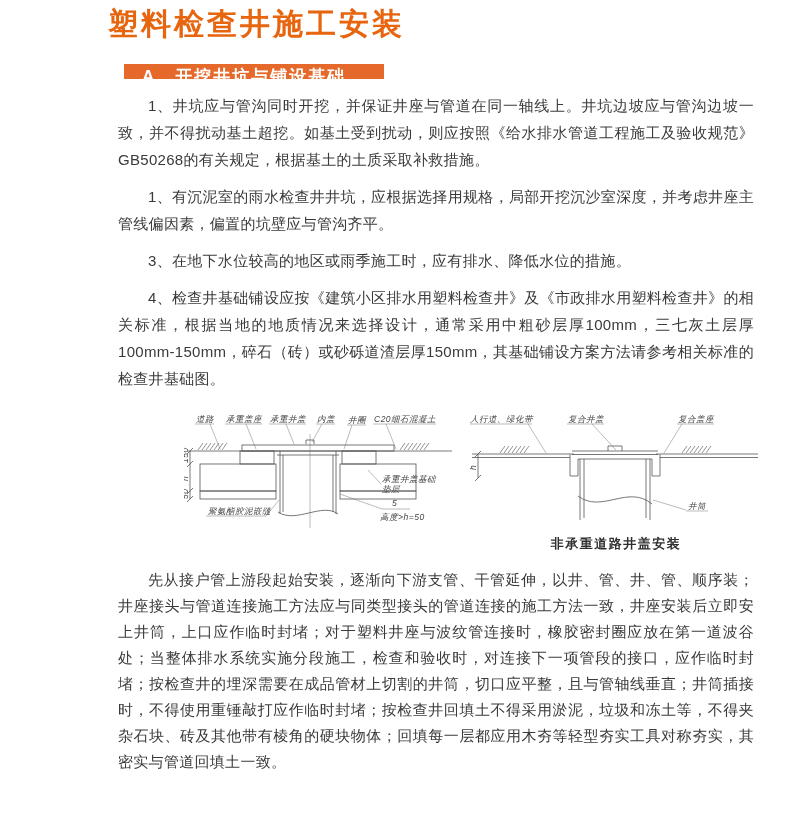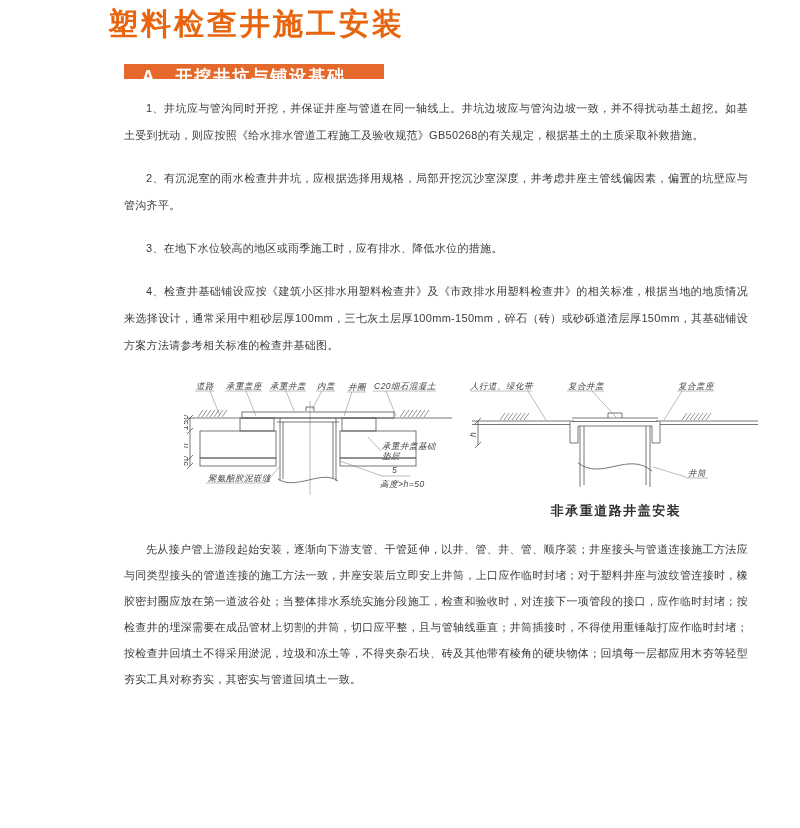--- a/index.html
+++ b/index.html
@@ -16,21 +16,21 @@
     color:#3d3d3d;letter-spacing:0.5px;
   }
   .banner{
     margin:22px 0 0 88px;width:260px;height:15px;box-sizing:border-box;
     background:#e5692b;color:#ffffff;font-size:17px;font-weight:bold;
     line-height:25px;padding-left:18px;letter-spacing:2px;
   }
   .banner-b{margin-top:30px;}
   .text-block{margin:13px 72px 0 72px;}
   .text-block p{
-    margin:16px;font-size:11px;line-height:27px;color:#3a3a3a;
+    margin:10px;font-size:15px;line-height:27px;color:#3a3a3a;
     text-align:justify;text-indent:2em;letter-spacing:0.3px;
   }
   .text-block-b{margin-top:14px;}
   .text-block-b p{line-height:26px;}
   .diagrams{display:flex;gap:14px;margin:20px 0 0 148px;}
   figure{margin:0;}
   figcaption{
     text-align:center;font-size:13px;font-weight:bold;color:#2f2f2f;
     margin-top:5px;letter-spacing:1.5px;
   }
@@ -43,21 +43,21 @@
 <body>
 
 <div class="page">
 
   <h1 class="page-title">塑料检查井施工安装</h1>
 
   <div class="banner">A、开挖井坑与铺设基础</div>
 
   <div class="text-block">
     <p>1、井坑应与管沟同时开挖，并保证井座与管道在同一轴线上。井坑边坡应与管沟边坡一致，并不得扰动基土超挖。如基土受到扰动，则应按照《给水排水管道工程施工及验收规范》GB50268的有关规定，根据基土的土质采取补救措施。</p>
-    <p>2、有沉泥室的雨水检查井井坑，应根据选择用规格，局部开挖沉沙室深度，并考虑井座主管线偏因素，偏置的坑壁应与管沟齐平。</p>
+    <p>1、有沉泥室的雨水检查井井坑，应根据选择用规格，局部开挖沉沙室深度，并考虑井座主管线偏因素，偏置的坑壁应与管沟齐平。</p>
     <p>3、在地下水位较高的地区或雨季施工时，应有排水、降低水位的措施。</p>
     <p>4、检查井基础铺设应按《建筑小区排水用塑料检查井》及《市政排水用塑料检查井》的相关标准，根据当地的地质情况来选择设计，通常采用中粗砂层厚100mm，三七灰土层厚100mm-150mm，碎石（砖）或砂砾道渣层厚150mm，其基础铺设方案方法请参考相关标准的检查井基础图。</p>
   </div>
 
   <div class="diagrams">
 
     <figure>
       <svg width="272" height="118" viewBox="0 0 272 118">
         <defs>
           <pattern id="stip" width="7" height="7" patternUnits="userSpaceOnUse">

